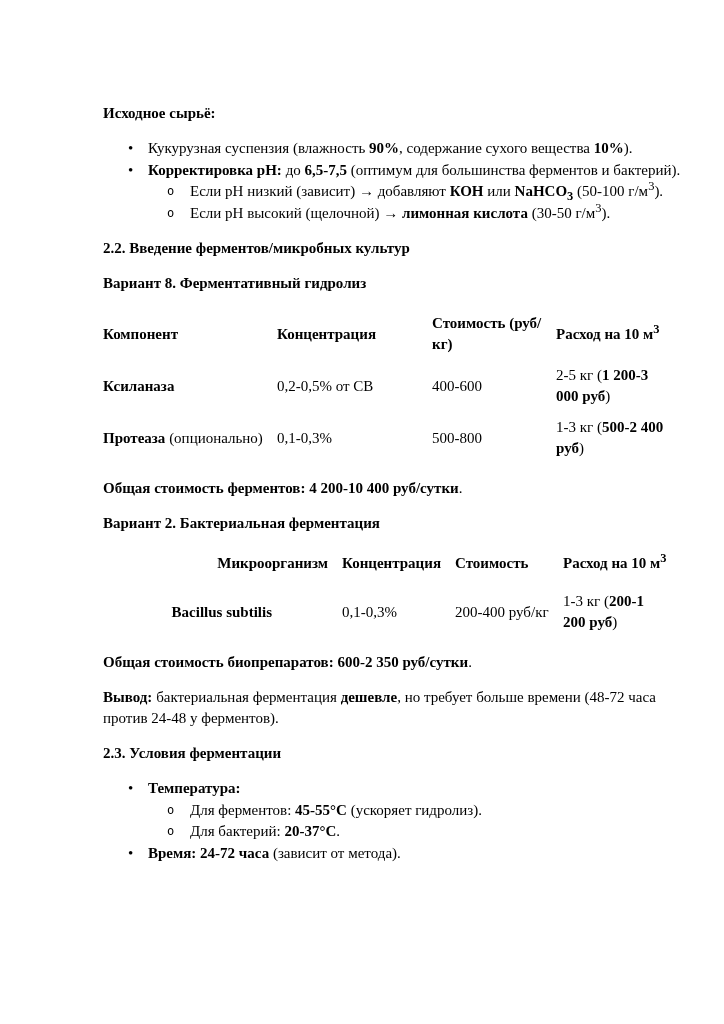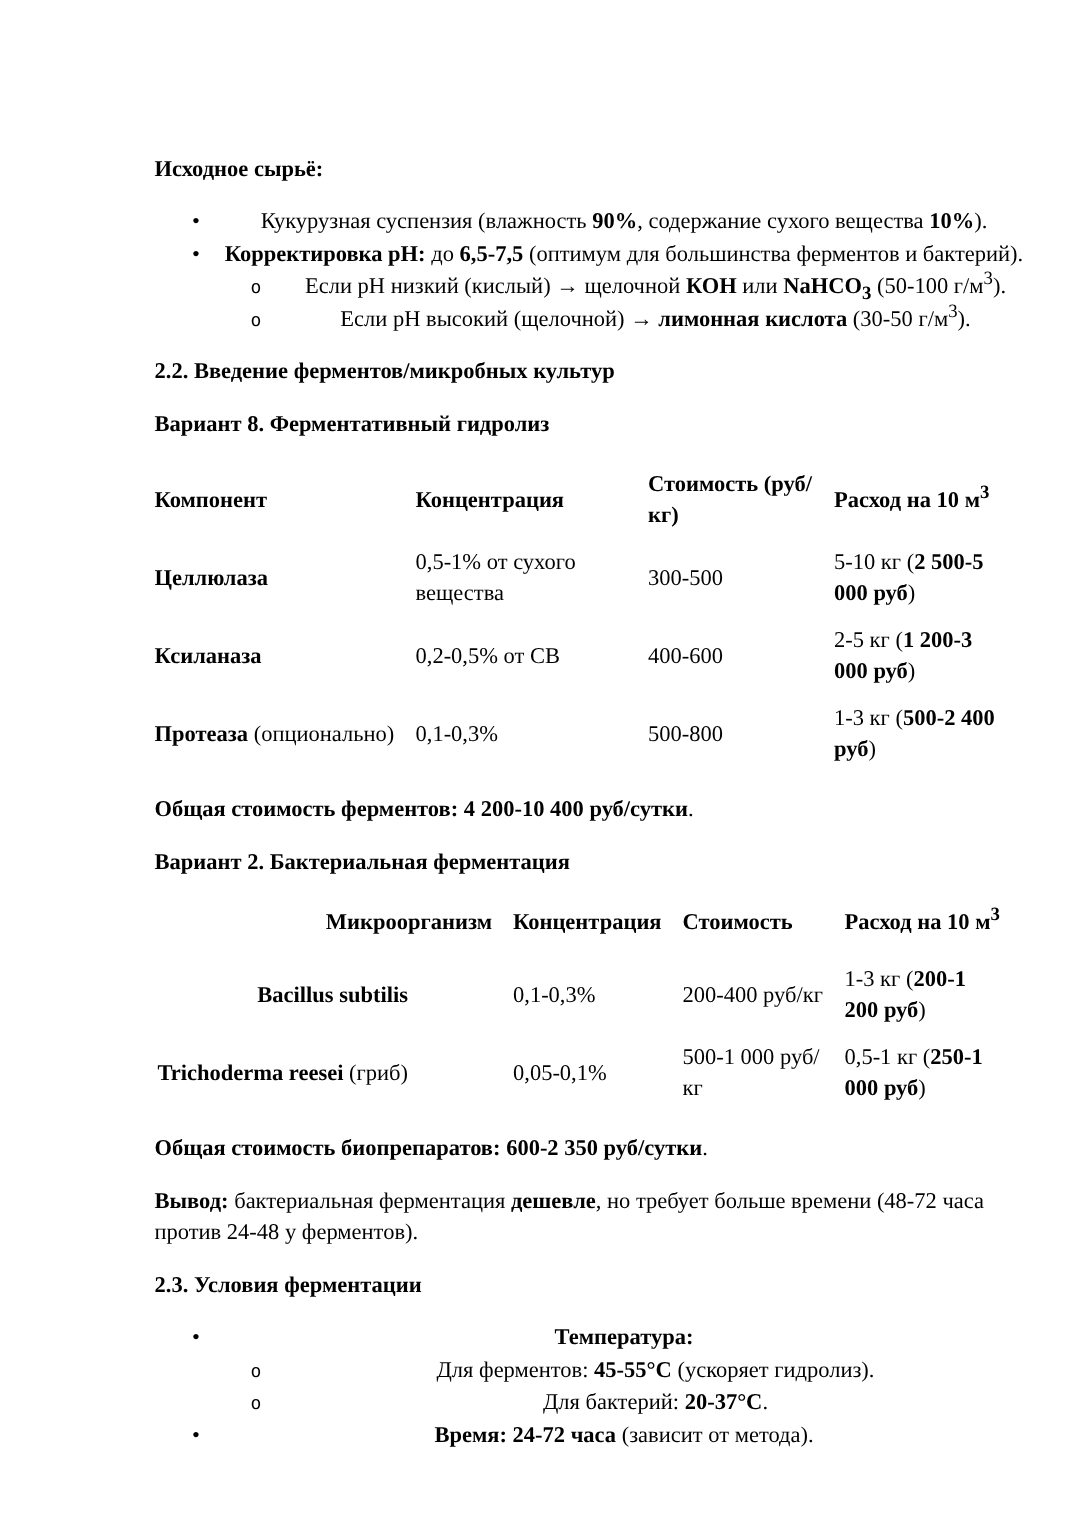--- a/index.html
+++ b/index.html
@@ -39,21 +39,21 @@
     text-align: left;
   }
   .mk2 {
     flex: none;
     width: 23px;
     margin-left: 64px;
     font-family: "DejaVu Sans Mono", monospace;
     font-size: 12px;
     text-align: left;
   }
-  .li .tx { flex: 1 1 auto; text-align: center; }
+  .li .tx { flex: 1 1 auto; }
 
   
   table.t {
     border-collapse: collapse;
     table-layout: fixed;
     width: 567px;
     margin: 0 0 14px 0;
   }
   table.t td {
     vertical-align: middle;
@@ -77,21 +77,21 @@
     <div class="li">
       <span class="mk1">•</span>
       <span class="tx"><span>Кукурузная суспензия (влажность </span><b>90%</b><span>, содержание сухого вещества </span><b>10%</b><span>).</span></span>
     </div>
     <div class="li">
       <span class="mk1">•</span>
       <span class="tx"><b>Корректировка pH:</b><span> до </span><b>6,5-7,5</b><span> (оптимум для большинства ферментов и бактерий).</span></span>
     </div>
     <div class="li">
       <span class="mk2">o</span>
-      <span class="tx"><span>Если pH низкий (кислый) → щелочной </span><b>КОН</b><span> или </span><b>NaHCO</b><b><sub>3</sub></b><span> (50-100 г/м</span><span><sup>3</sup></span><span>).</span></span>
+      <span class="tx"><span>Если pH низкий (зависит) → добавляют </span><b>КОН</b><span> или </span><b>NaHCO</b><b><sub>3</sub></b><span> (50-100 г/м</span><span><sup>3</sup></span><span>).</span></span>
     </div>
     <div class="li">
       <span class="mk2">o</span>
       <span class="tx"><span>Если pH высокий (щелочной) → </span><b>лимонная кислота</b><span> (30-50 г/м</span><span><sup>3</sup></span><span>).</span></span>
     </div>
   </div>
 
   <p class="blk"><b>2.2. Введение ферментов/микробных культур</b></p>
 
   <p class="blk"><b>Вариант 8. Ферментативный гидролиз</b></p>
@@ -102,26 +102,20 @@
         <col style="width:155px">
         <col style="width:124px">
         <col style="width:114px">
     </colgroup>
     <tbody>
       <tr class="hr">
         <td><b>Компонент</b></td>
         <td><b>Концентрация</b></td>
         <td><b>Стоимость (руб/кг)</b></td>
         <td><b>Расход на 10 м</b><b><sup>3</sup></b></td>
-      </tr>
-      <tr>
-        <td><b>Целлюлаза</b></td>
-        <td><span>0,5-1% от сухого вещества</span></td>
-        <td><span>300-500</span></td>
-        <td><span>5-10 кг (</span><b>2 500-5 000 руб</b><span>)</span></td>
       </tr>
       <tr>
         <td><b>Ксиланаза</b></td>
         <td><span>0,2-0,5% от СВ</span></td>
         <td><span>400-600</span></td>
         <td><span>2-5 кг (</span><b>1 200-3 000 руб</b><span>)</span></td>
       </tr>
       <tr>
         <td><b>Протеаза</b><span> (опционально)</span></td>
         <td><span>0,1-0,3%</span></td>
@@ -148,26 +142,20 @@
         <td><b>Концентрация</b></td>
         <td><b>Стоимость</b></td>
         <td><b>Расход на 10 м</b><b><sup>3</sup></b></td>
       </tr>
       <tr>
         <td><b>Bacillus subtilis</b></td>
         <td><span>0,1-0,3%</span></td>
         <td><span>200-400 руб/кг</span></td>
         <td><span>1-3 кг (</span><b>200-1 200 руб</b><span>)</span></td>
       </tr>
-      <tr>
-        <td><b>Trichoderma reesei</b><span> (гриб)</span></td>
-        <td><span>0,05-0,1%</span></td>
-        <td><span>500-1 000 руб/кг</span></td>
-        <td><span>0,5-1 кг (</span><b>250-1 000 руб</b><span>)</span></td>
-      </tr>
     </tbody>
   </table>
 
   <p class="blk"><b>Общая стоимость биопрепаратов: 600-2 350 руб/сутки</b><span>.</span></p>
 
   <p class="blk"><b>Вывод:</b><span> бактериальная ферментация </span><b>дешевле</b><span>, но требует больше времени (48-72 часа против 24-48 у ферментов).</span></p>
 
   <p class="blk"><b>2.3. Условия ферментации</b></p>
 
   <div class="list">

